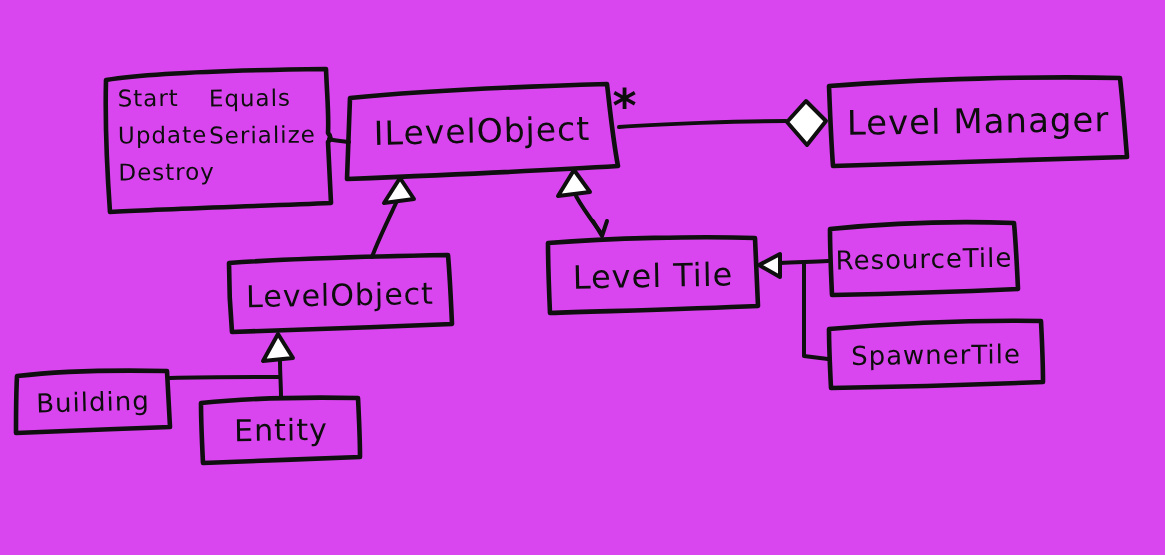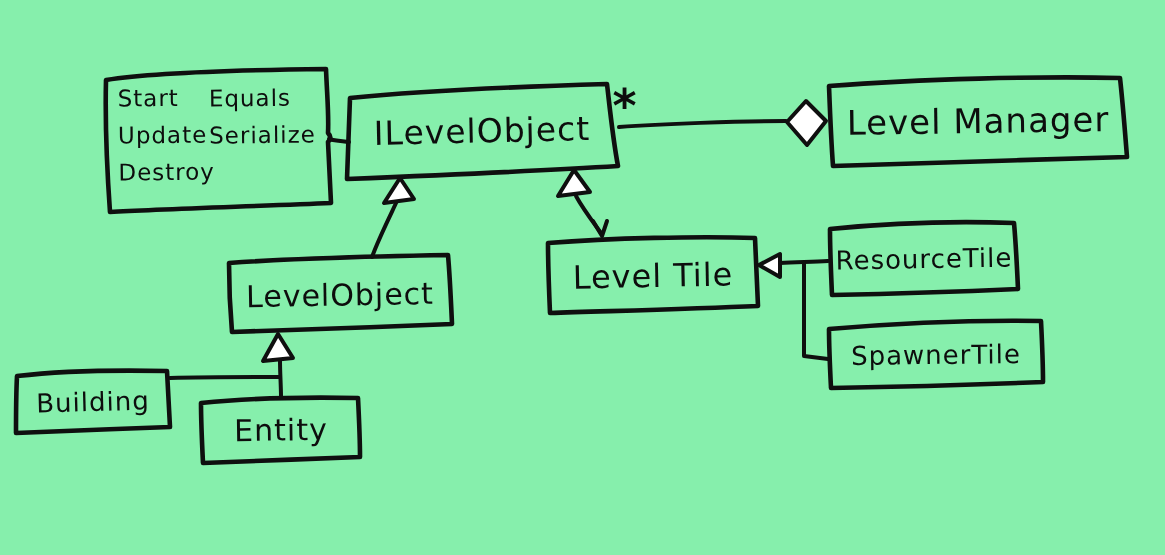--- a/index.html
+++ b/index.html
@@ -4,21 +4,21 @@
 <style>
   html, body {
     margin: 0;
     padding: 0;
     background: #ffffff;
   }
   .canvas {
     position: relative;
     width: 1165px;
     height: 555px;
-    background: #86efac;
+    background: #d946ef;
     overflow: hidden;
     font-family: "DejaVu Sans", sans-serif;
   }
   svg.ink {
     position: absolute;
     left: 0;
     top: 0;
     width: 1165px;
     height: 555px;
   }

